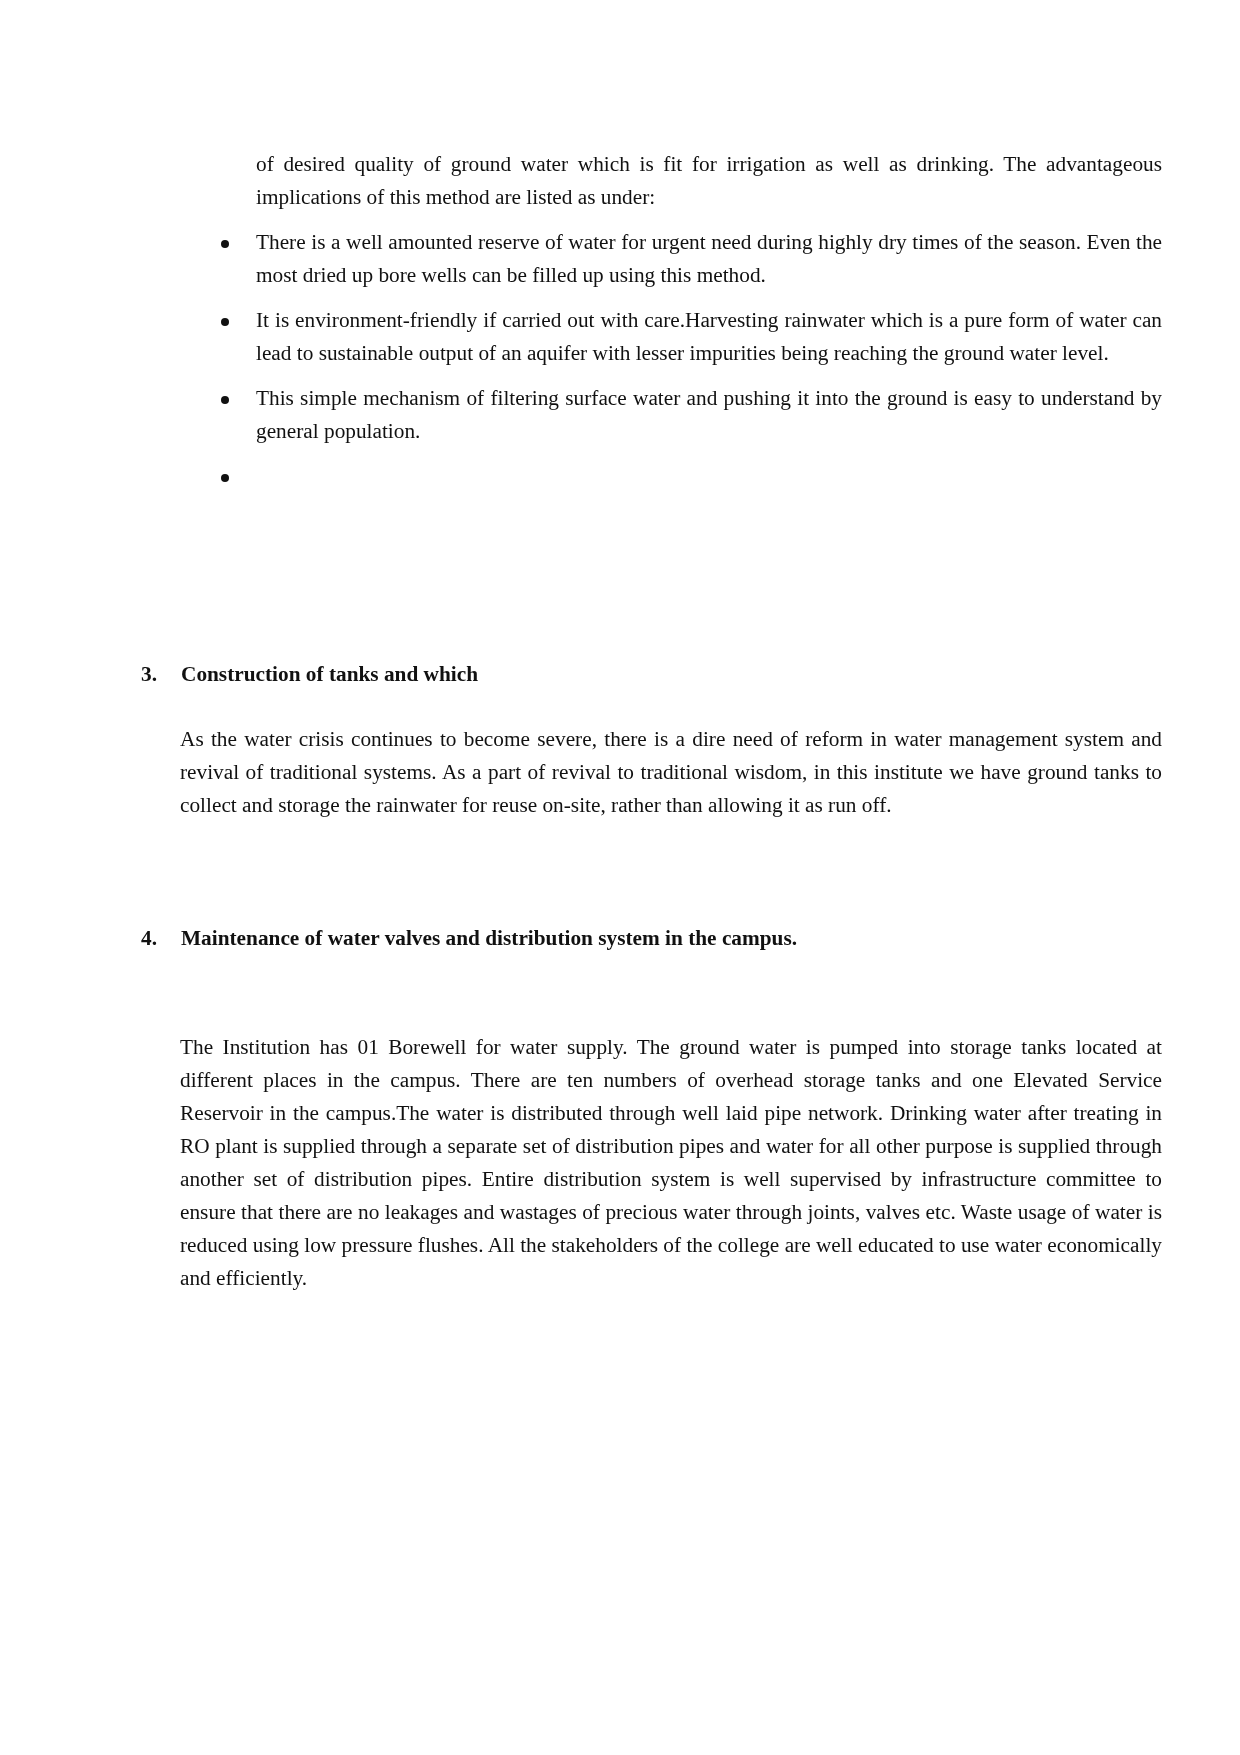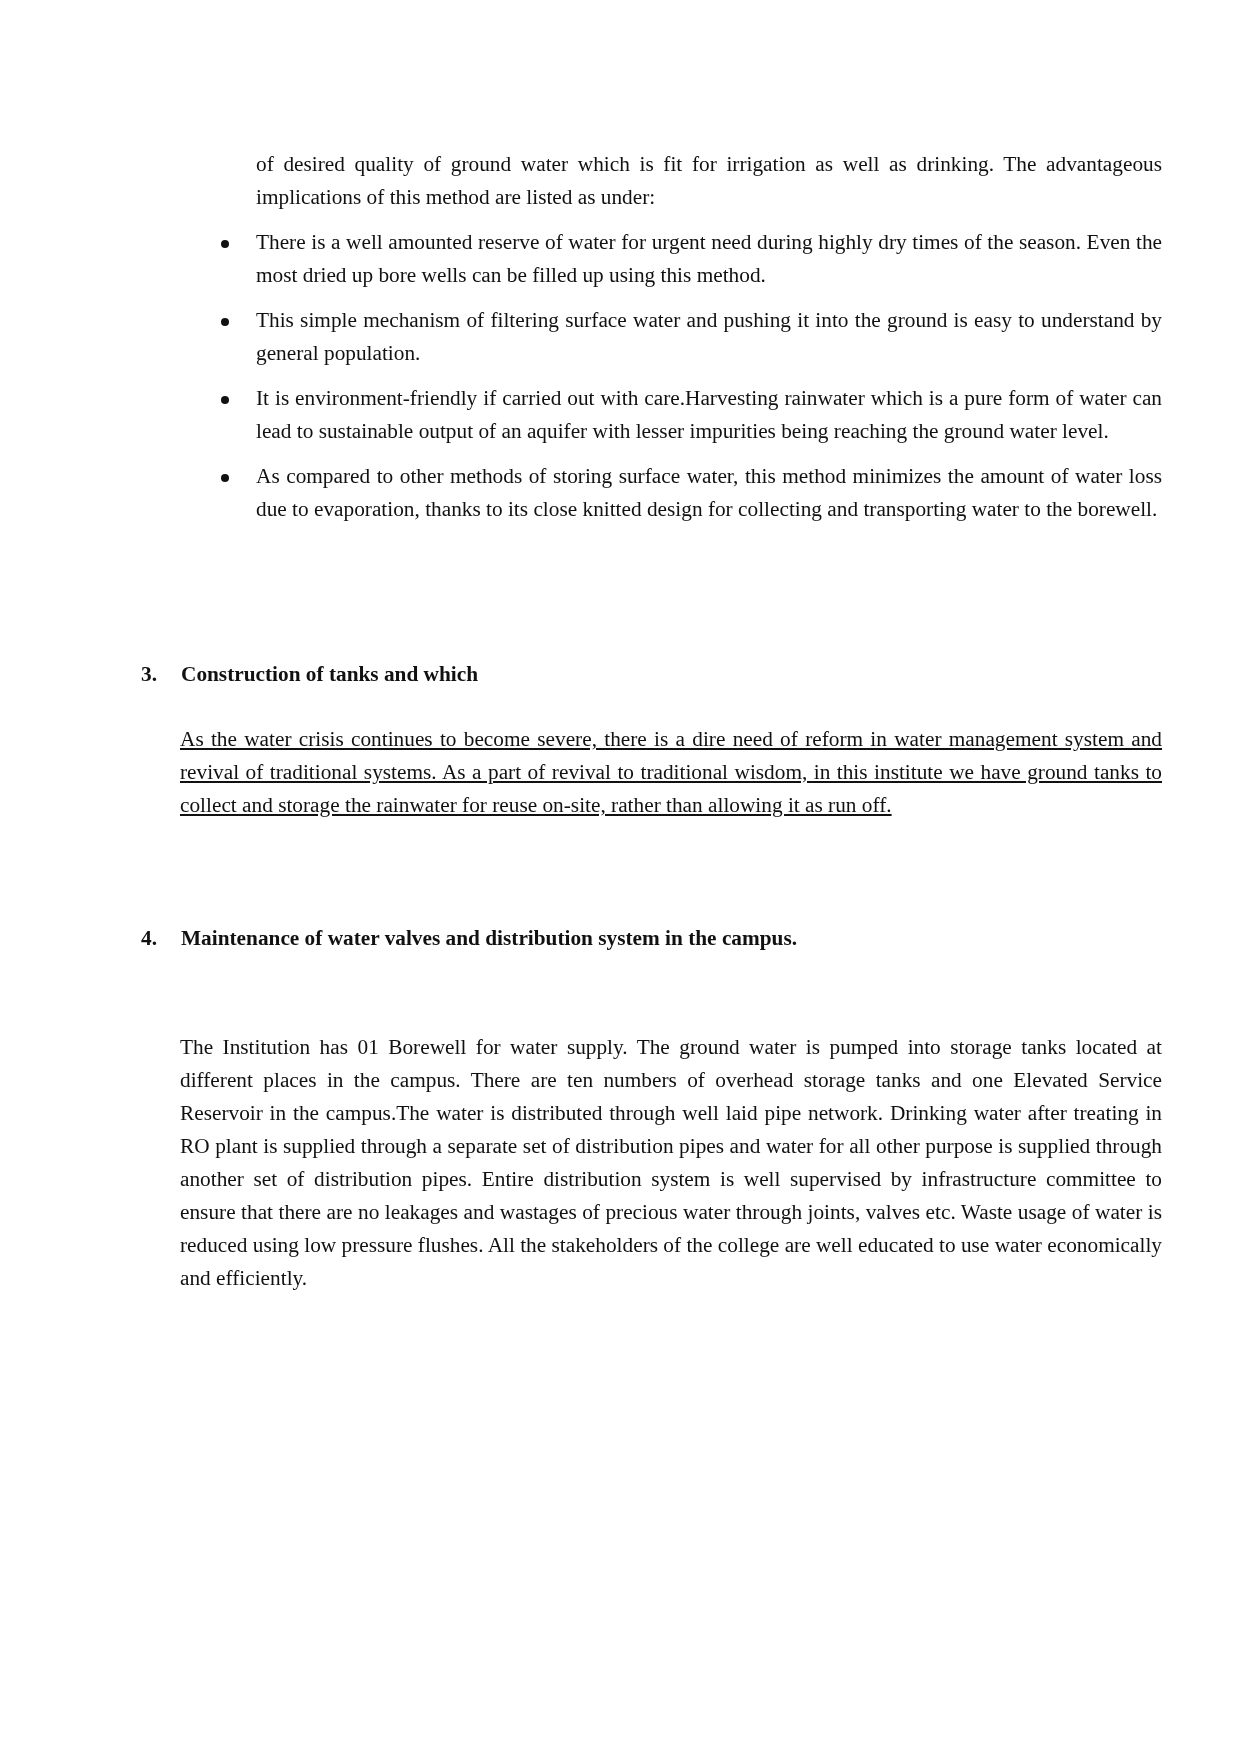--- a/index.html
+++ b/index.html
@@ -70,21 +70,20 @@
     .heading .num {
       width: 40px;
       display: inline-block;
     }
     .h3 { top: 658px; }
     .h4 { top: 922px; }
     .sec3-body {
       left: 180px;
       top: 723px;
       width: 982px;
-      text-decoration: underline;
     }
     .sec4-body {
       left: 180px;
       top: 1031px;
       width: 982px;
     }
   </style>
 </head>
 <body>
 
@@ -92,29 +91,28 @@
 
   <p class="para intro-cont">of desired quality of ground water which is fit for irrigation as well as drinking. The advantageous implications of this method are listed as under:</p>
 
   <ul class="bullets">
     <li class="bullet-item">
       <span class="bullet-dot"></span>
       <span>There is a well amounted reserve of water for urgent need during highly dry times of the season. Even the most dried up bore wells can be filled up using this method.</span>
     </li>
     <li class="bullet-item">
       <span class="bullet-dot"></span>
+      <span>It is environment-friendly if carried out with care.Harvesting rainwater which is a pure form of water can lead to sustainable output of an aquifer with lesser impurities being reaching the ground water level.</span>
+    </li>
+    <li class="bullet-item">
+      <span class="bullet-dot"></span>
       <span>This simple mechanism of filtering surface water and pushing it into the ground is easy to understand by general population.</span>
     </li>
     <li class="bullet-item">
       <span class="bullet-dot"></span>
-      <span>It is environment-friendly if carried out with care.Harvesting rainwater which is a pure form of water can lead to sustainable output of an aquifer with lesser impurities being reaching the ground water level.</span>
-    </li>
-    <li class="bullet-item">
-      <span class="bullet-dot"></span>
-      <span>As compared to other methods of storing surface water, this method minimizes the amount of water loss due to evaporation, thanks to its close knitted design for collecting and transporting water to the borewell.</span>
     </li>
   </ul>
 
   <h3 class="heading h3" style="font-size:21.3px;line-height:33px;">
     <span class="num">3.</span>
     <span>Construction of tanks and which</span>
   </h3>
 
   <p class="para sec3-body">As the water crisis continues to become severe, there is a dire need of reform in water management system and revival of traditional systems. As a part of revival to traditional wisdom, in this institute we have ground tanks to collect and storage the rainwater for reuse on-site, rather than allowing it as run off.</p>
 

